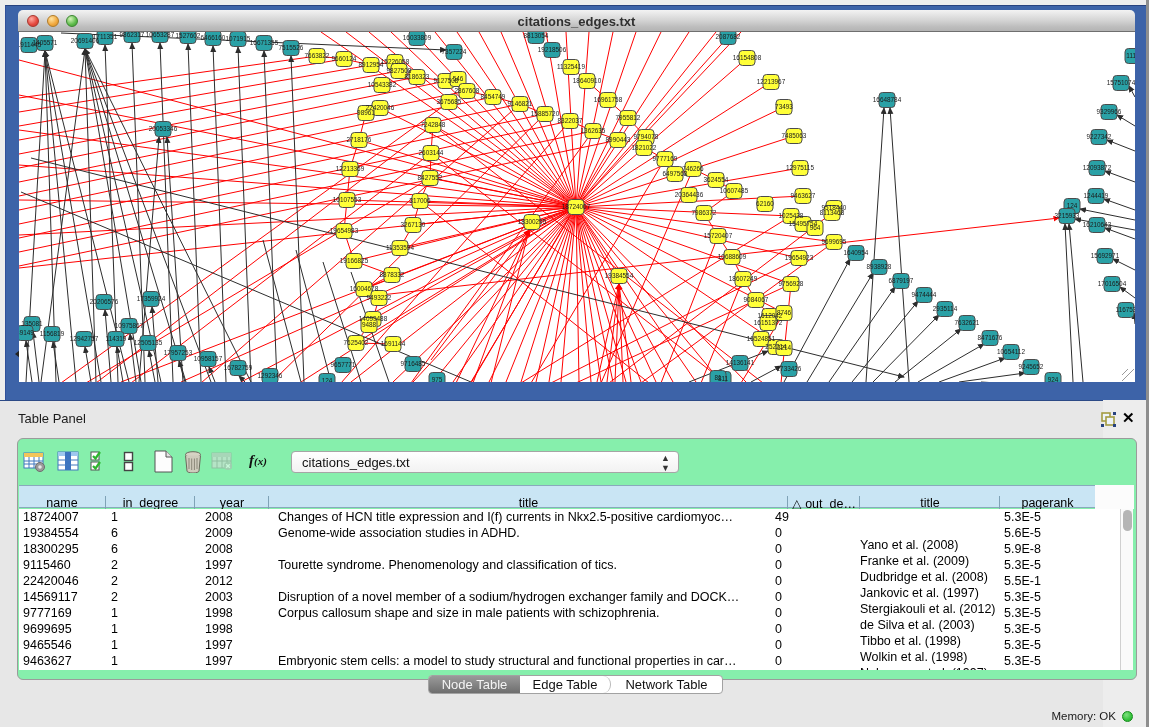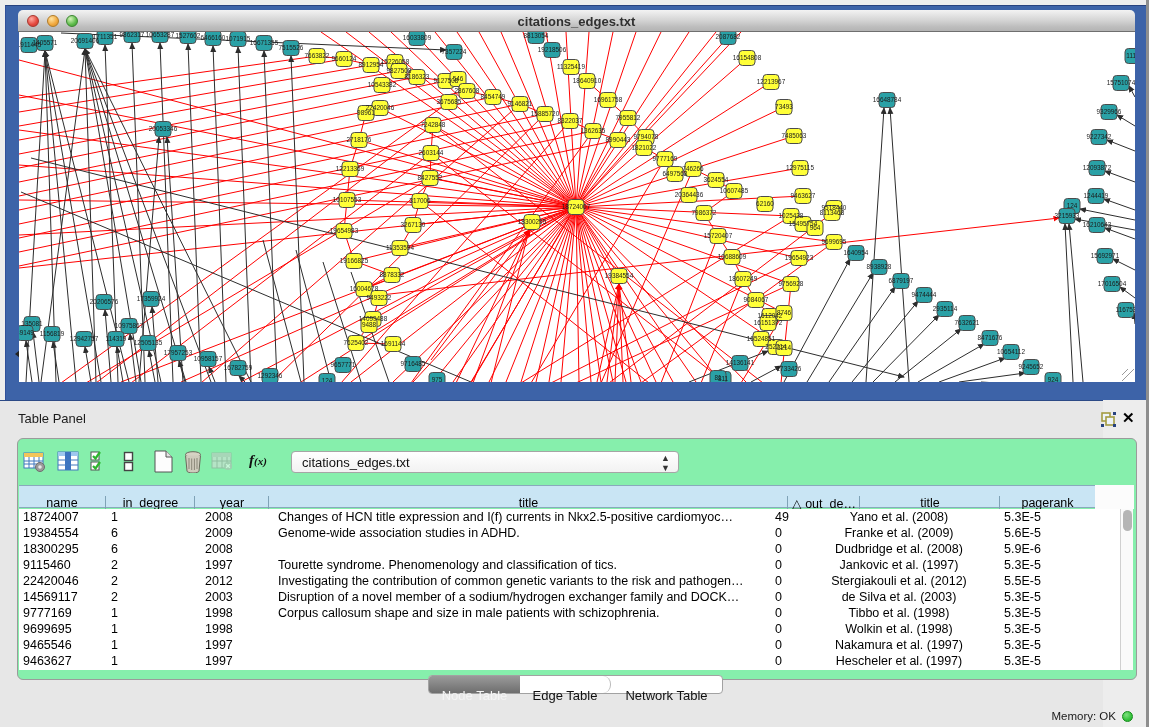--- a/index.html
+++ b/index.html
@@ -26,26 +26,26 @@
 #thead { left:1px; top:46px; width:1076px; height:23px; background:#c9e5f4; border-top:1px solid #89a9bc; border-bottom:1px solid #89a9bc; font-size:12.5px; color:#000; }
 #thead span { position:absolute; top:10px; text-align:center; border-right:1px solid #7fa2b6; height:17px; }
 #tbody { left:1px; top:70px; width:1101px; height:161px; background:#fff; font-size:12.5px; color:#000; overflow:hidden; }
 .tr { position:relative; height:16px; white-space:nowrap; }
 .tr span { position:absolute; top:1px; overflow:hidden; }
 .c0 { left:4px; width:84px; }
 .c1 { left:92px; width:86px; }
 .c2 { left:186px; width:70px; }
 .c3 { left:259px; width:510px; }
 .c4 { left:756px; width:68px; }
-.c5 { left:810px; width:140px; text-align:center; }
+.c5 { left:841px; width:140px; text-align:left;margin-top:28px; }
 .c6 { left:985px; width:90px; }
 #vsb { left:1102px; top:70px; width:13px; height:161px; background:#fafafa; border-left:1px solid #d0d0d0; }
 #vsbth { left:2px; top:1px; width:9px; height:21px; background:#b5b5b5; border-radius:5px; }
 #tabs { left:428px; top:274px; width:295px; height:19px; border:1px solid #a2a2a2; border-radius:4px; background:#fff; font-size:13px; }
-.tab { position:absolute; top:0; height:17px; padding-top:12px; text-align:center; color:#111; }
+.tab { position:absolute; top:0; height:17px; padding-top:1px; text-align:center; color:#111; }
 #tab1 { left:0; width:91px; background:linear-gradient(#9a9a9a,#6e6e6e); color:#f4f4f4; border-radius:3px 0 0 3px; }
 #tab2 { left:91px; width:91px; border-right:1px solid #bbb;border-radius:8px; }
 #tab3 { left:182px; width:111px; }
 #mem { left:1016px; top:309px; width:100px; text-align:right; font-size:11.5px; color:#1a1a1a; }
 #memdot { left:1122px; top:310px; width:11px; height:11px; border-radius:50%; background:radial-gradient(circle at 38% 32%, #7fe07f, #35c23c 60%, #22aa2c); border:1px solid #128b18; }
 </style></head><body>
 <div class="abs" id="rstrip"></div>
 <div class="abs" id="blue">
   <div class="abs" id="win">
     <div class="abs" id="tbar">
@@ -683,39 +683,38 @@
           <span class="c4">0</span>
           <span class="c5">Franke et al. (2009)</span>
           <span class="c6">5.6E-5</span>
         </div>
         <div class="tr">
           <span class="c0">18300295</span>
           <span class="c1">6</span>
           <span class="c2">2008</span>
           <span class="c4">0</span>
           <span class="c5">Dudbridge et al. (2008)</span>
-          <span class="c6">5.9E-6</span>
+          <span class="c6">5.9E-8</span>
         </div>
         <div class="tr">
           <span class="c0">9115460</span>
           <span class="c1">2</span>
           <span class="c2">1997</span>
           <span class="c3">Tourette syndrome. Phenomenology and classification of tics.</span>
           <span class="c4">0</span>
           <span class="c5">Jankovic et al. (1997)</span>
           <span class="c6">5.3E-5</span>
         </div>
         <div class="tr">
           <span class="c0">22420046</span>
           <span class="c1">2</span>
           <span class="c2">2012</span>
-          <span class="c3">Investigating the contribution of common genetic variants to the risk and pathogen…</span>
           <span class="c4">0</span>
           <span class="c5">Stergiakouli et al. (2012)</span>
-          <span class="c6">5.5E-5</span>
+          <span class="c6">5.5E-1</span>
         </div>
         <div class="tr">
           <span class="c0">14569117</span>
           <span class="c1">2</span>
           <span class="c2">2003</span>
           <span class="c3">Disruption of a novel member of a sodium/hydrogen exchanger family and DOCK…</span>
           <span class="c4">0</span>
           <span class="c5">de Silva et al. (2003)</span>
           <span class="c6">5.3E-5</span>
         </div>
@@ -741,20 +740,21 @@
           <span class="c1">1</span>
           <span class="c2">1997</span>
           <span class="c4">0</span>
           <span class="c5">Nakamura et al. (1997)</span>
           <span class="c6">5.3E-5</span>
         </div>
         <div class="tr">
           <span class="c0">9463627</span>
           <span class="c1">1</span>
           <span class="c2">1997</span>
+          <span class="c3">Embryonic stem cells: a model to study structural and functional properties in car…</span>
           <span class="c4">0</span>
           <span class="c5">Hescheler et al. (1997)</span>
           <span class="c6">5.3E-5</span>
         </div>
       </div>
     <div class="abs" id="vsb">
         <div class="abs" id="vsbth"></div>
       </div>
   </div>
   <div class="abs" id="tabs">

